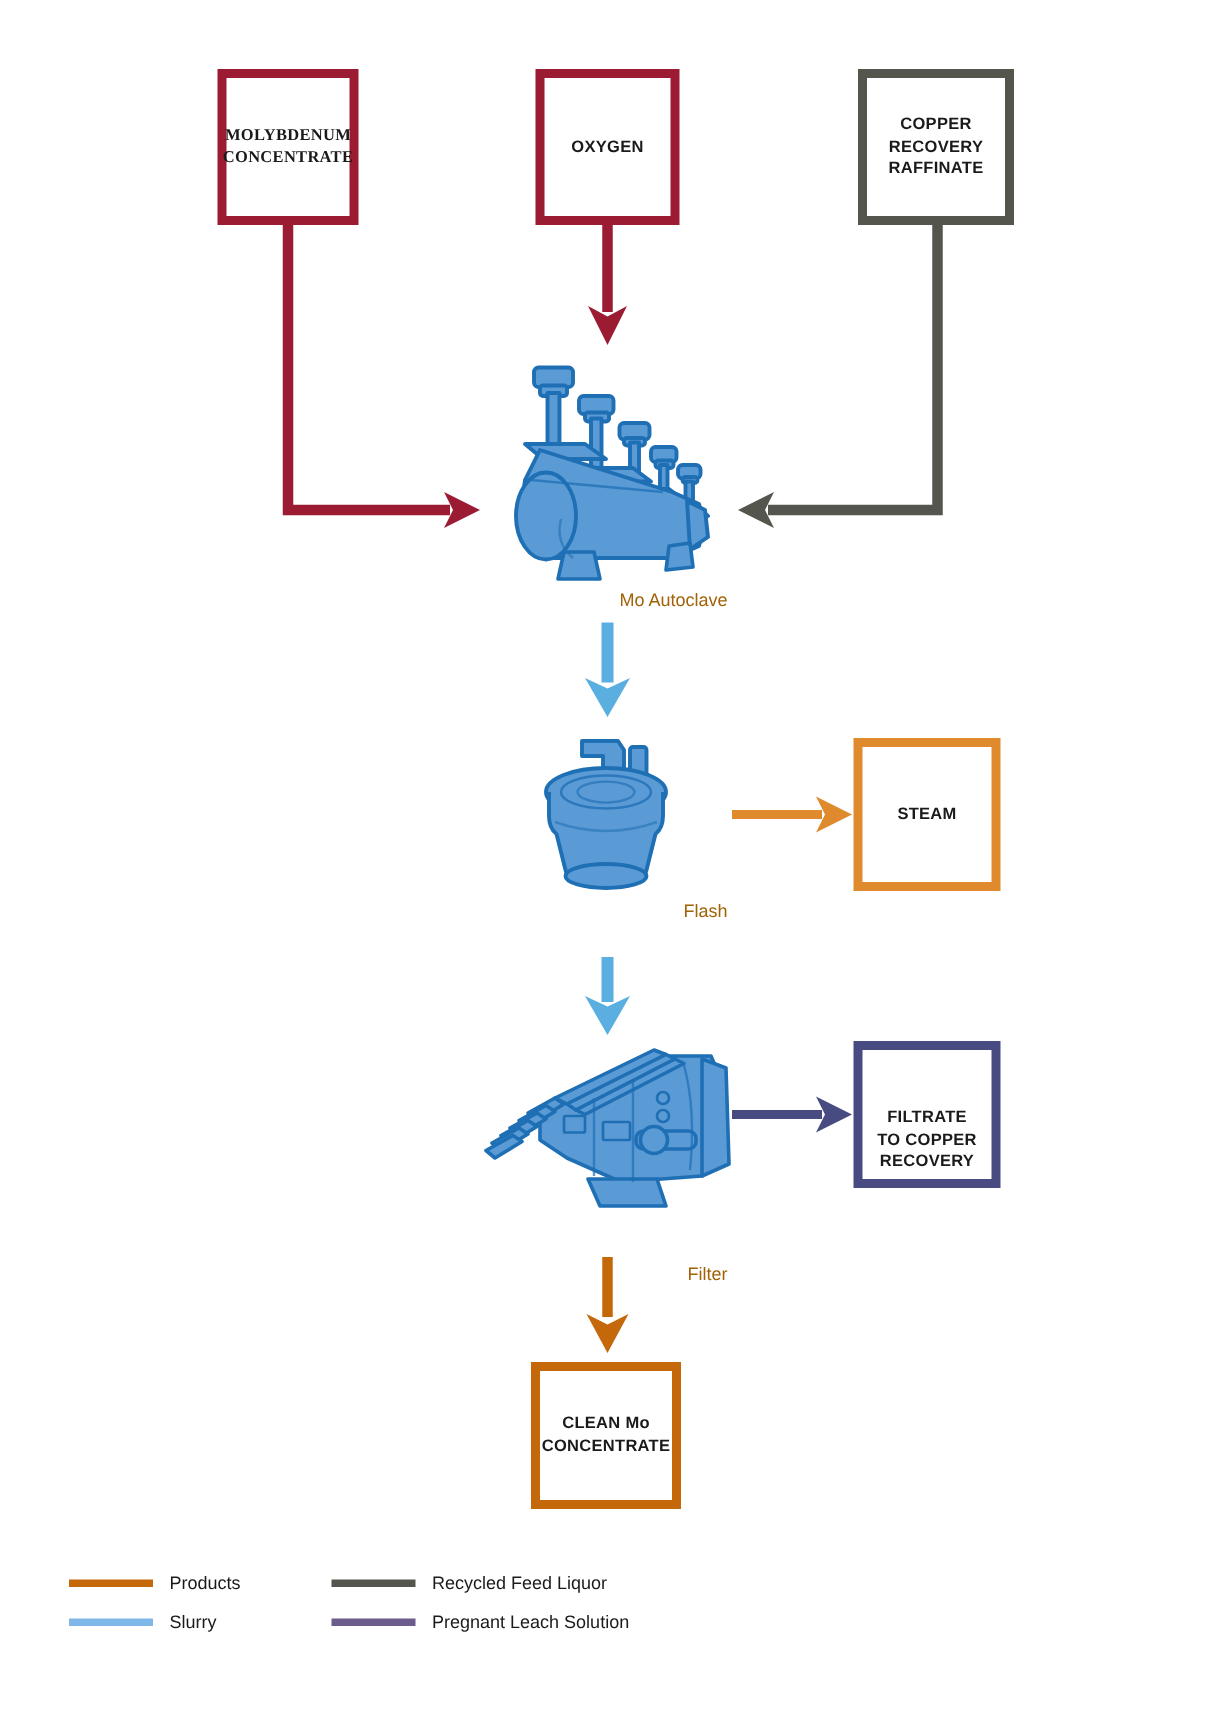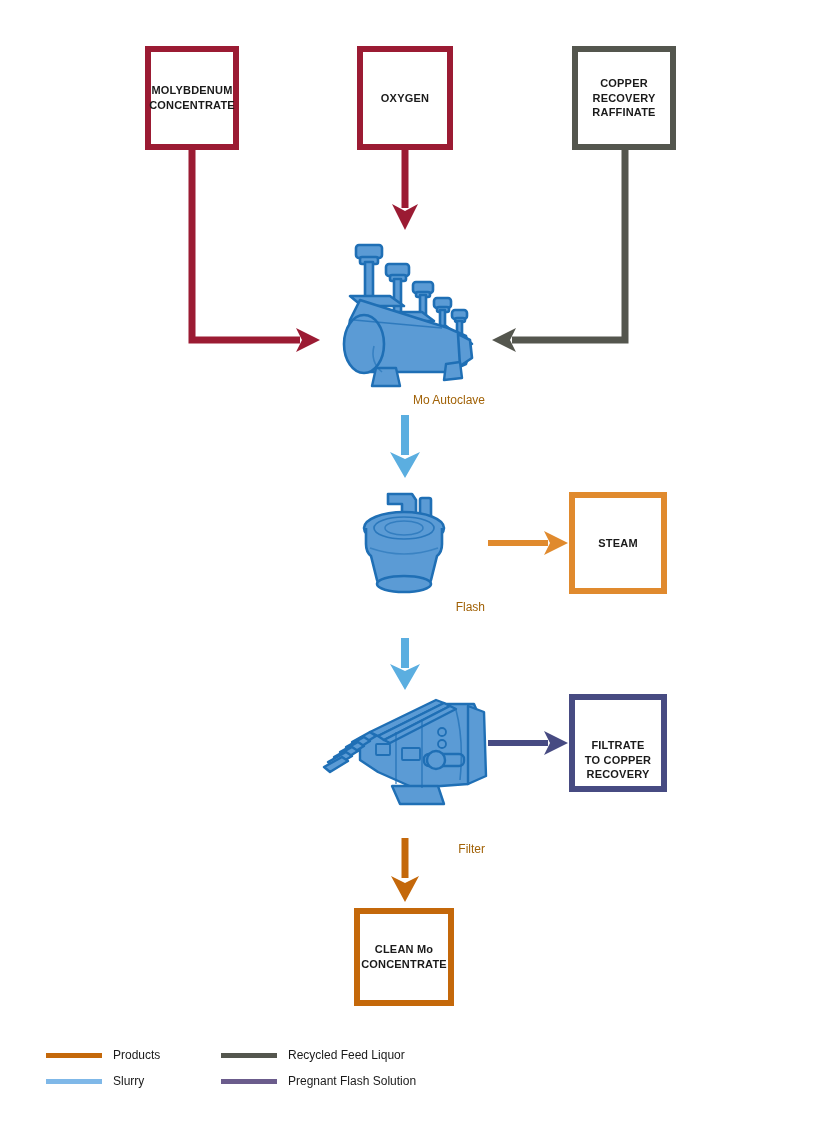--- a/index.html
+++ b/index.html
@@ -130,21 +130,21 @@
       <path d="M 488 743 L 548 743" fill="none" stroke="#474B82" stroke-width="6"></path>
       <path d="M 568 743 L 544 731 L 550 743 L 544 755 Z" fill="#474B82"></path>
     </g>
 
     <g>
       <path d="M 405 838 L 405 878" fill="none" stroke="#C4680A" stroke-width="7"></path>
       <path d="M 405 902 L 391 876 L 405 883 L 419 876 Z" fill="#C4680A"></path>
     </g>
   </svg>
 
-  <div class="io-box" style="left:145px; top:46px; width:94px; height:104px; border:6px solid #9B1B33;">
+  <div class="io-box" style="left:145px; top:46px; width:94px; height:104px; border:6px solid #9B1B33;font-family:Liberation Serif, serif;">
     <div>
       <div>MOLYBDENUM</div>
       <div>CONCENTRATE</div>
     </div>
   </div>
 
   <div class="io-box" style="left:357px; top:46px; width:96px; height:104px; border:6px solid #9B1B33;">
     <div>
       <div>OXYGEN</div>
     </div>
@@ -313,17 +313,17 @@
     <div class="legend-item">
       <span class="legend-swatch" style="background:#54564E;"></span>
       <span class="legend-text">Recycled Feed Liquor</span>
     </div>
     <div class="legend-item">
       <span class="legend-swatch" style="background:#7FB8E8;"></span>
       <span class="legend-text">Slurry</span>
     </div>
     <div class="legend-item">
       <span class="legend-swatch" style="background:#6B5C8C;"></span>
-      <span class="legend-text">Pregnant Flash Solution</span>
+      <span class="legend-text">Pregnant Leach Solution</span>
     </div>
   </div>
 
 </div>
 
 </body></html>

